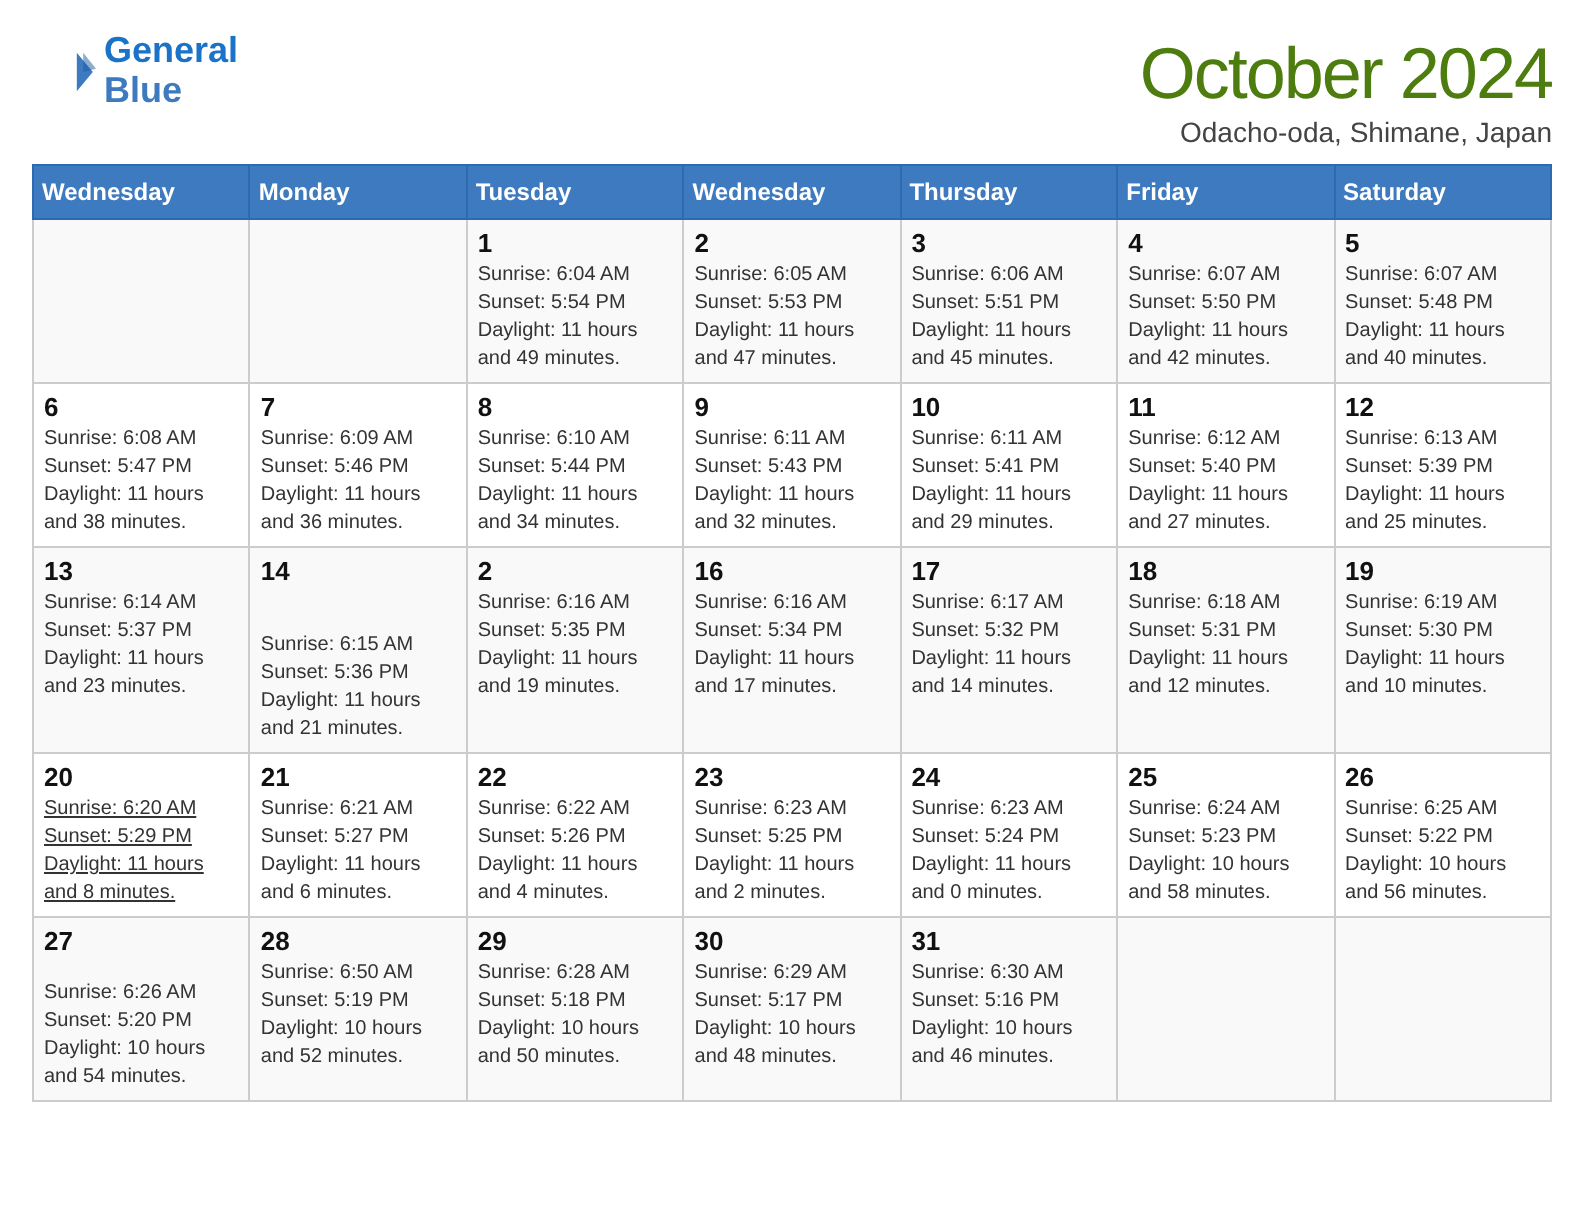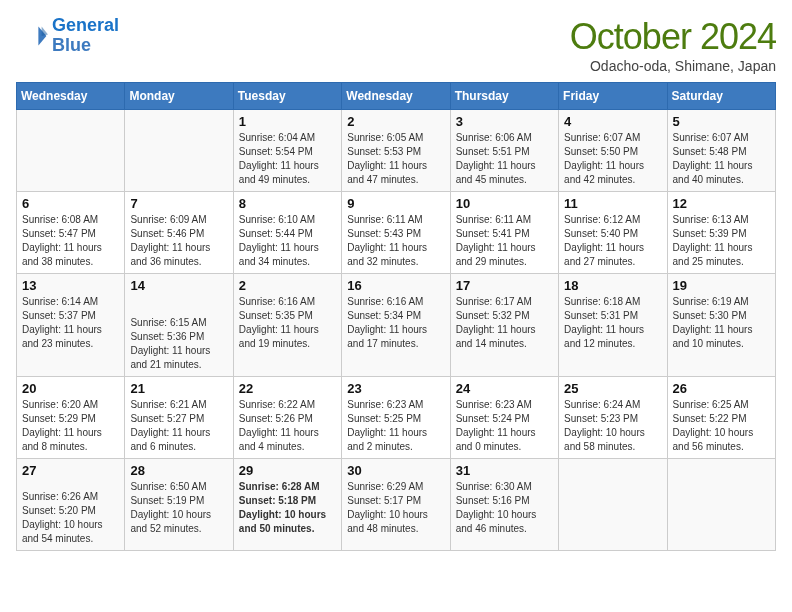--- a/index.html
+++ b/index.html
@@ -238,21 +238,21 @@
         <td>
           <span class="day-number">19</span>
           <div class="day-info" style="white-space: pre-line;">Sunrise: 6:19 AM
 Sunset: 5:30 PM
 Daylight: 11 hours and 10 minutes.</div>
         </td>
       </tr>
       <tr>
         <td>
           <span class="day-number">20</span>
-          <div class="day-info" style="white-space: pre-line;">Sunrise: 6:20 AM
+          <div class="day-info" style="white-space: pre-line; text-decoration: underline;">Sunrise: 6:20 AM
 Sunset: 5:29 PM
 Daylight: 11 hours and 8 minutes.</div>
         </td>
         <td>
           <span class="day-number">21</span>
           <div class="day-info" style="white-space: pre-line;">Sunrise: 6:21 AM
 Sunset: 5:27 PM
 Daylight: 11 hours and 6 minutes.</div>
         </td>
         <td>
@@ -294,21 +294,21 @@
 Daylight: 10 hours and 54 minutes.</div>
         </td>
         <td>
           <span class="day-number">28</span>
           <div class="day-info" style="white-space: pre-line;">Sunrise: 6:50 AM
 Sunset: 5:19 PM
 Daylight: 10 hours and 52 minutes.</div>
         </td>
         <td>
           <span class="day-number">29</span>
-          <div class="day-info" style="white-space: pre-line; font-weight: bold;">Sunrise: 6:28 AM
+          <div class="day-info" style="white-space: pre-line;">Sunrise: 6:28 AM
 Sunset: 5:18 PM
 Daylight: 10 hours and 50 minutes.</div>
         </td>
         <td>
           <span class="day-number">30</span>
           <div class="day-info" style="white-space: pre-line;">Sunrise: 6:29 AM
 Sunset: 5:17 PM
 Daylight: 10 hours and 48 minutes.</div>
         </td>
         <td>

